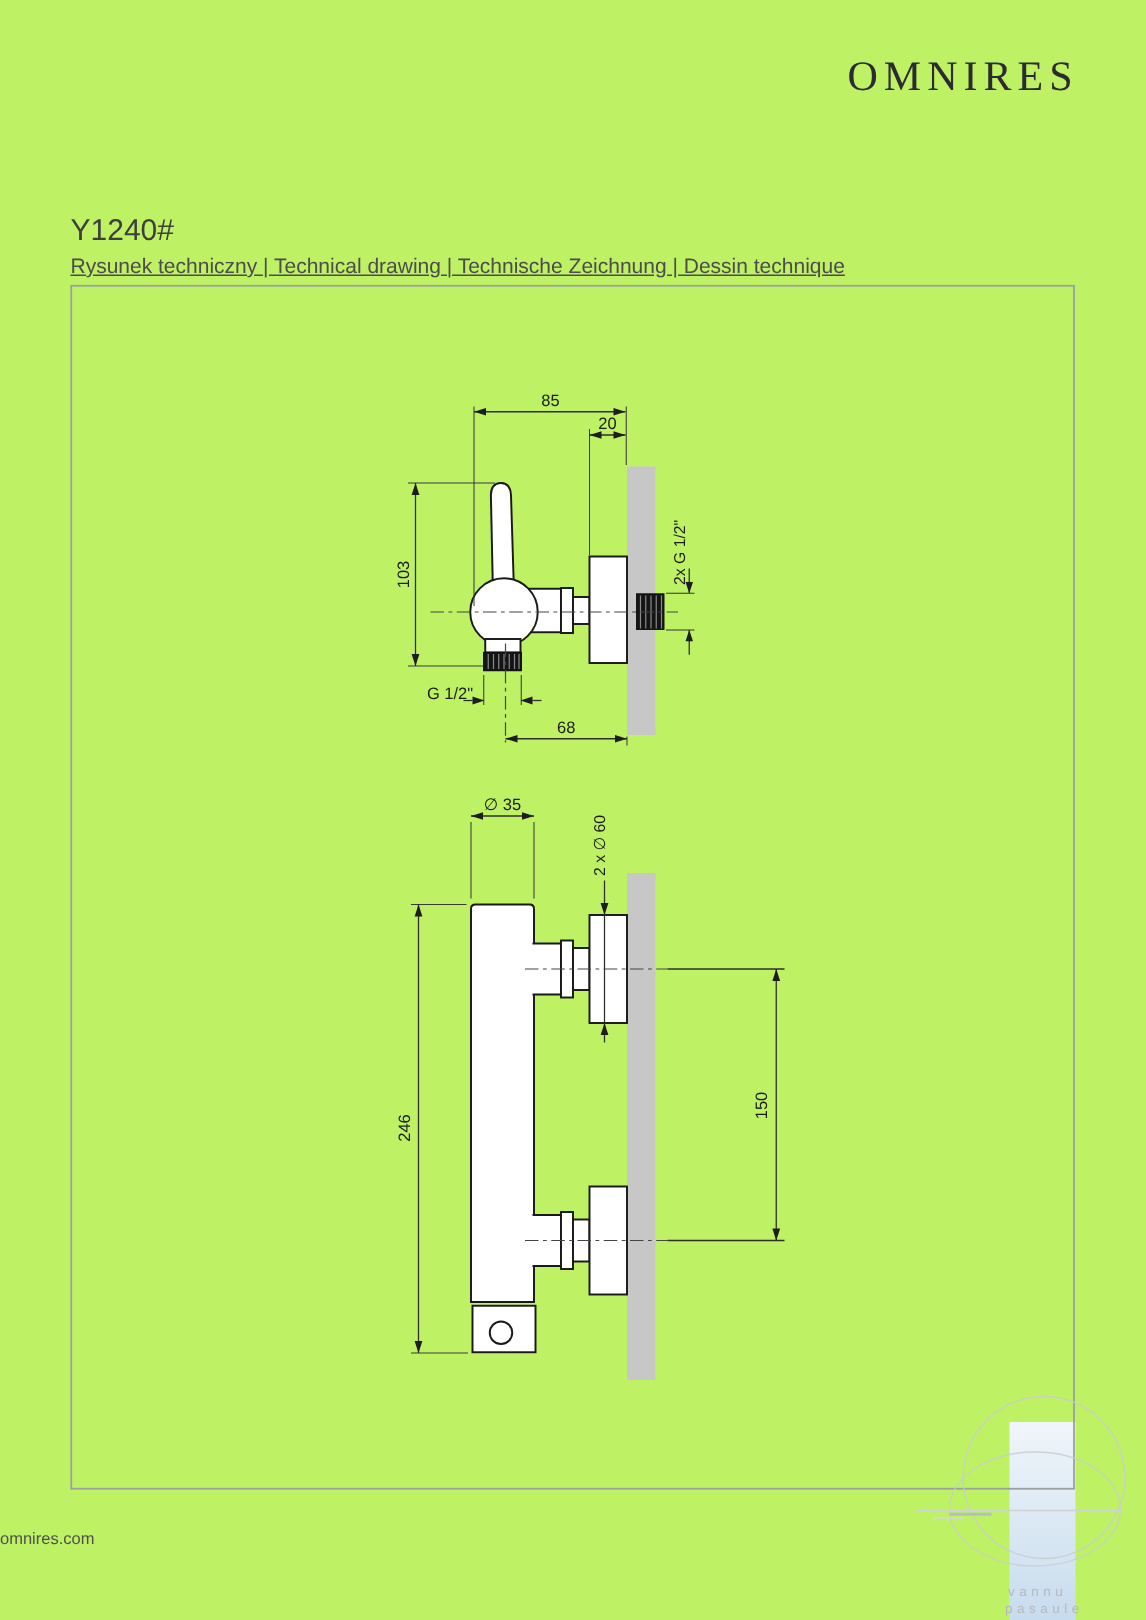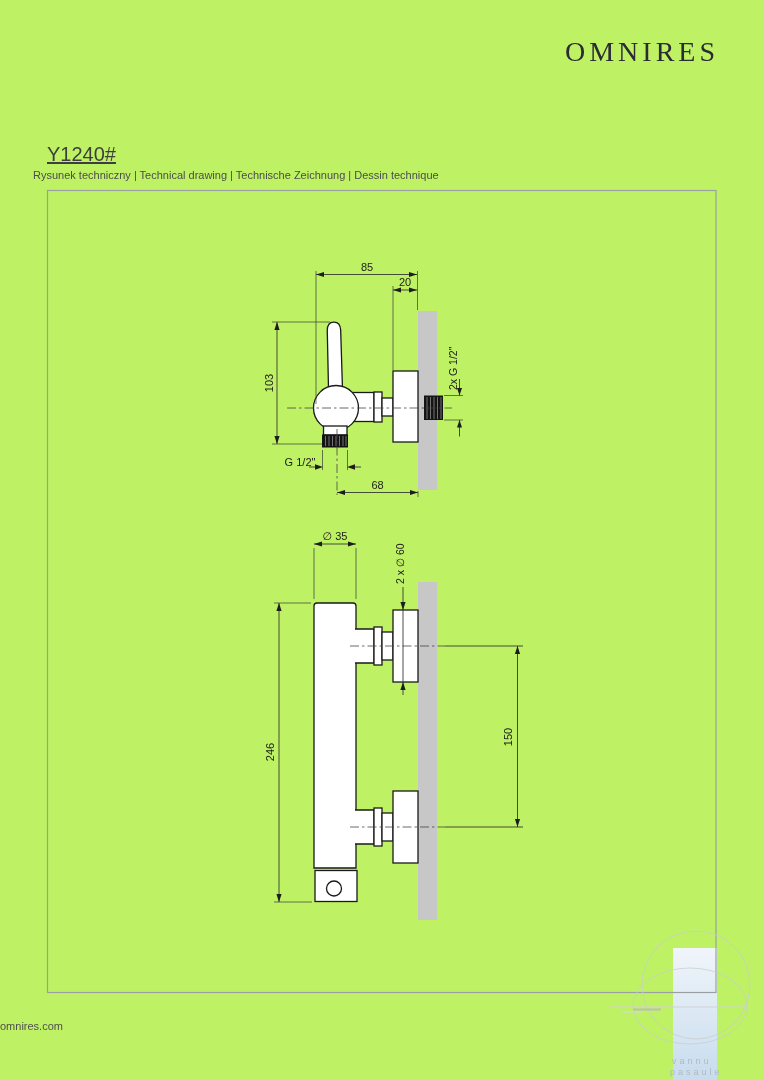--- a/index.html
+++ b/index.html
@@ -1,21 +1,21 @@
 <!DOCTYPE html>
 <html><head>
 <meta charset="utf-8">
 <style>
   html,body{margin:0;padding:0;background:#ffffff;}
   #page{position:relative;width:764px;height:1080px;background:#bef264;overflow:hidden;
         font-family:"Liberation Sans",sans-serif;}
   .logo{position:absolute;top:36px;right:45px;font-family:"Liberation Serif",serif;
         font-size:28px;letter-spacing:4px;color:#2b2b32;font-weight:500;}
-  .code{position:absolute;left:47px;top:143px;font-size:20px;color:#3e3e3e;font-weight:400;text-decoration:underline;}
-  .subtitle{position:absolute;left:33px;top:169px;font-size:11px;color:#4c4c4c;}
+  .code{position:absolute;left:47px;top:143px;font-size:20px;color:#3e3e3e;font-weight:400;}
+  .subtitle{position:absolute;left:47px;top:169px;font-size:14px;color:#4c4c4c;text-decoration:underline;}
   .footer{position:absolute;left:0;top:1020px;width:764px;text-align:left;
           font-size:11px;color:#4f4f4f;}
   svg{position:absolute;left:0;top:0;}
   svg text{font-family:"Liberation Sans",sans-serif;font-size:11px;fill:#1c1c1c;}
   text.small{font-size:10.5px;}
   text.wm{font-size:9px;fill:#b3b9bf;letter-spacing:3px;}
   .outline{stroke:#1a1a1a;stroke-width:1.3;fill:#ffffff;}
   .dimline{stroke:#2e2e2e;stroke-width:0.85;fill:none;}
   .extline{stroke:#3a3a3a;stroke-width:0.7;fill:none;}
   .cline{stroke:#444;stroke-width:0.8;fill:none;stroke-dasharray:9 3 2.5 3;}

